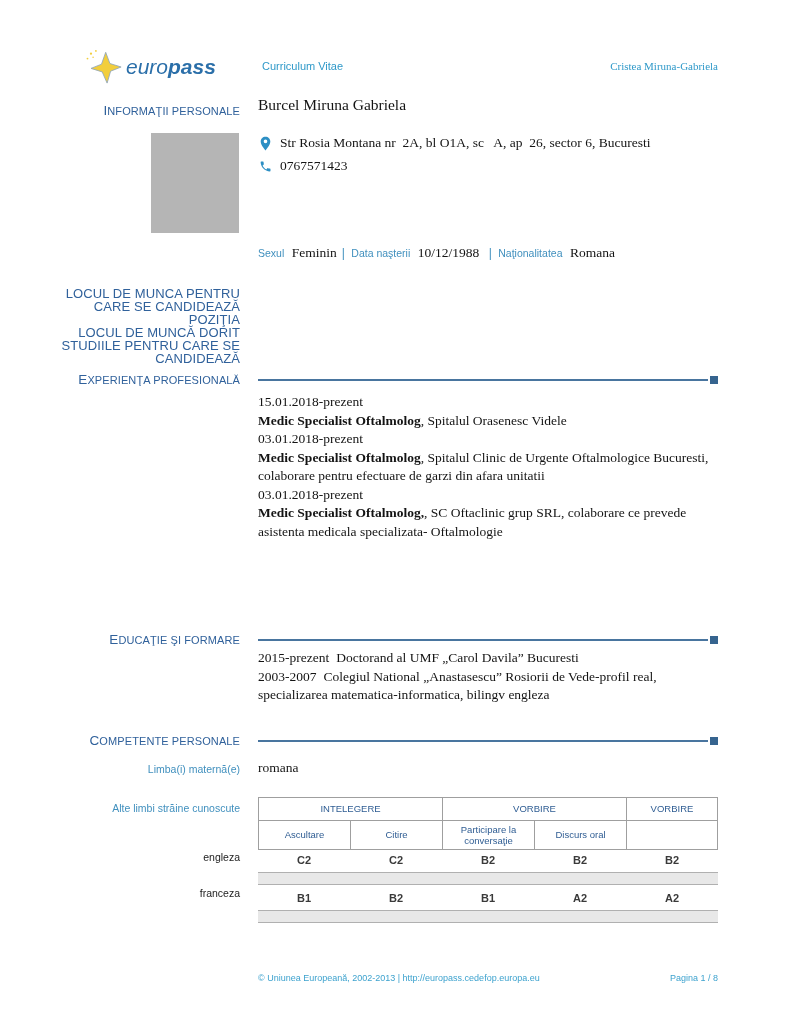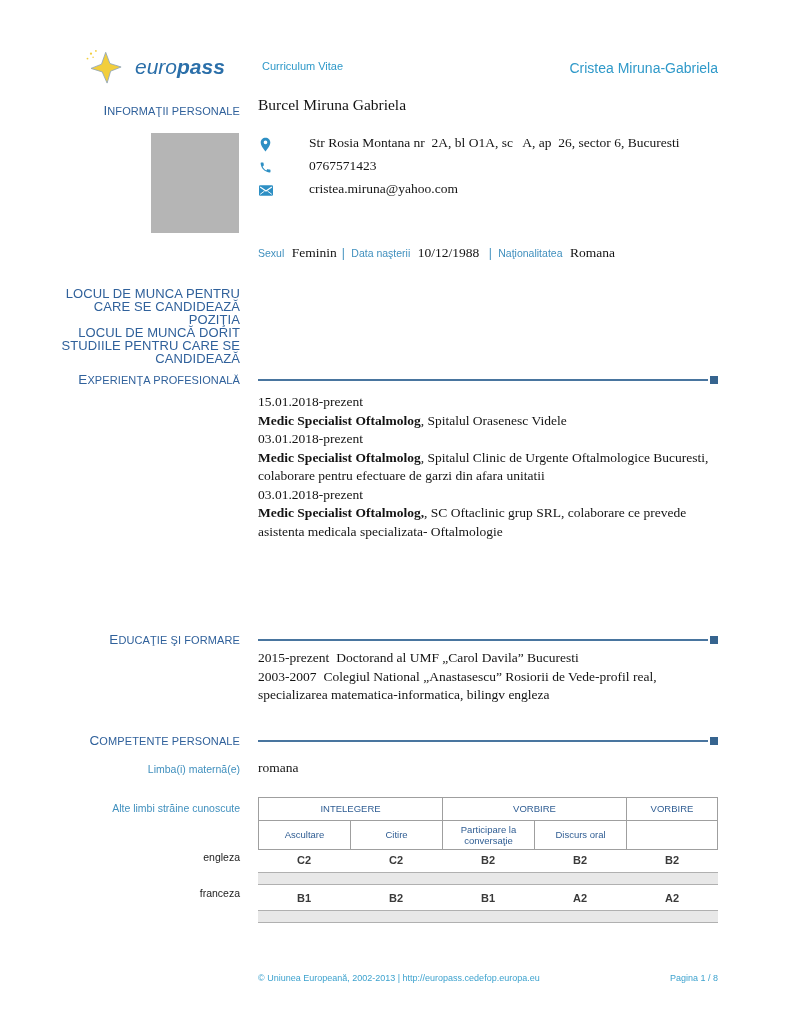--- a/index.html
+++ b/index.html
@@ -2,40 +2,40 @@
 <html><head>
 <meta charset="utf-8">
 <style>
   html,body{margin:0;padding:0;}
   body{
     width:791px;height:1024px;background:#ffffff;position:relative;overflow:hidden;
     font-family:"Liberation Sans",sans-serif;
   }
   .abs{position:absolute;}
   
-  .logo{left:84px;top:48px;display:flex;align-items:center;gap:9px;}
+  .logo{left:84px;top:48px;display:flex;align-items:center;gap:0;}
   .logo-text{font-size:21px;color:#2B6FA9;font-style:italic;letter-spacing:0;}
   .logo-text .pass{font-weight:bold;}
   .hdr-doctype{left:262px;top:60px;font-size:11px;color:#2F99C9;}
-  .hdr-owner{top:60px;right:73px;font-size:14px;color:#2F99C9;}
+  .hdr-owner{top:60px;right:73px;font-size:11px;color:#2F99C9;font-family:Liberation Serif, serif;}
   
   .left-label{left:0;width:240px;text-align:right;color:#30619B;}
   .section-label{font-size:11px;letter-spacing:0.1px;}
   .section-label::first-letter{font-size:13.5px;}
   .small-label{font-size:10.5px;color:#4190BE;}
   
   .rule{left:258px;width:460px;display:flex;align-items:center;}
   .rule-line{flex:1;height:1.5px;background:#49759F;}
   .rule-square{width:8px;height:8px;background:#36648F;margin-left:2px;}
   
   .serif{font-family:"Liberation Serif",serif;color:#141414;font-size:13.5px;}
   .name{left:258px;top:96px;font-size:15.5px;}
   .photo{left:151px;top:133px;width:88px;height:100px;background:#B5B5B5;}
   .contact{left:258px;top:134px;width:470px;}
-  .contact-row{display:flex;align-items:flex-end;margin-bottom:5px;gap:29px;}
+  .contact-row{display:flex;align-items:center;margin-bottom:5px;}
   .contact-icon{width:15px;height:16px;margin-right:7px;flex:0 0 15px;display:flex;align-items:center;justify-content:center;}
   .contact-text{white-space:pre-wrap;line-height:18px;}
   .sexline{left:258px;top:243px;width:470px;}
   .sexline .small-label{font-size:10.5px;}
   .sexline .val{font-family:"Liberation Serif",serif;color:#141414;font-size:13.5px;margin:0 3px;}
   .sexline .sep{color:#4190BE;font-size:12px;margin:0 2px;}
   
   .job-target{top:287px;font-size:13px;line-height:13px;letter-spacing:0.1px;}
   
   .xp-block{left:258px;top:393px;width:462px;line-height:18.5px;}
@@ -94,30 +94,20 @@
     <span class="serif contact-text">Str Rosia Montana nr  2A, bl O1A, sc   A, ap  26, sector 6, Bucuresti</span>
   </div>
   <div class="contact-row">
     <span class="contact-icon">
       <svg width="13" height="13" viewBox="0 0 24 24">
           <path d="M6.6 10.8c1.5 2.9 3.8 5.2 6.7 6.7l2.2-2.2c.3-.3.7-.4 1-.3 1.2.4 2.4.6 3.7.6.6 0 1 .4 1 1V20c0 .6-.4 1-1 1C10.8 21 3 13.2 3 3.8c0-.6.4-1 1-1h3.4c.6 0 1 .4 1 1 0 1.3.2 2.5.6 3.7.1.3 0 .7-.3 1l-2.1 2.3z" fill="#2D8FC4"></path>
         </svg>
     </span>
     <span class="serif contact-text">0767571423</span>
   </div>
-  <div class="contact-row">
-    <span class="contact-icon">
-      <svg width="14" height="11" viewBox="0 0 24 18">
-          <rect width="24" height="18" rx="2" fill="#2D8FC4"></rect>
-          <path d="M2 3l10 7L22 3" stroke="#fff" stroke-width="2" fill="none"></path>
-          <path d="M2 15.5l7.5-5.5M22 15.5L14.5 10" stroke="#fff" stroke-width="1.6"></path>
-        </svg>
-    </span>
-    <span class="serif contact-text">cristea.miruna@yahoo.com</span>
-  </div>
 </div>
 
 <div class="abs sexline">
   <span class="small-label">Sexul</span>
   <span class="val">Feminin</span><span class="sep">|</span>
   <span class="small-label">Data naşterii</span>
   <span class="val">10/12/1988</span>
   <span class="sep">|</span>
   <span class="small-label">Naţionalitatea</span>
   <span class="val">Romana</span>

